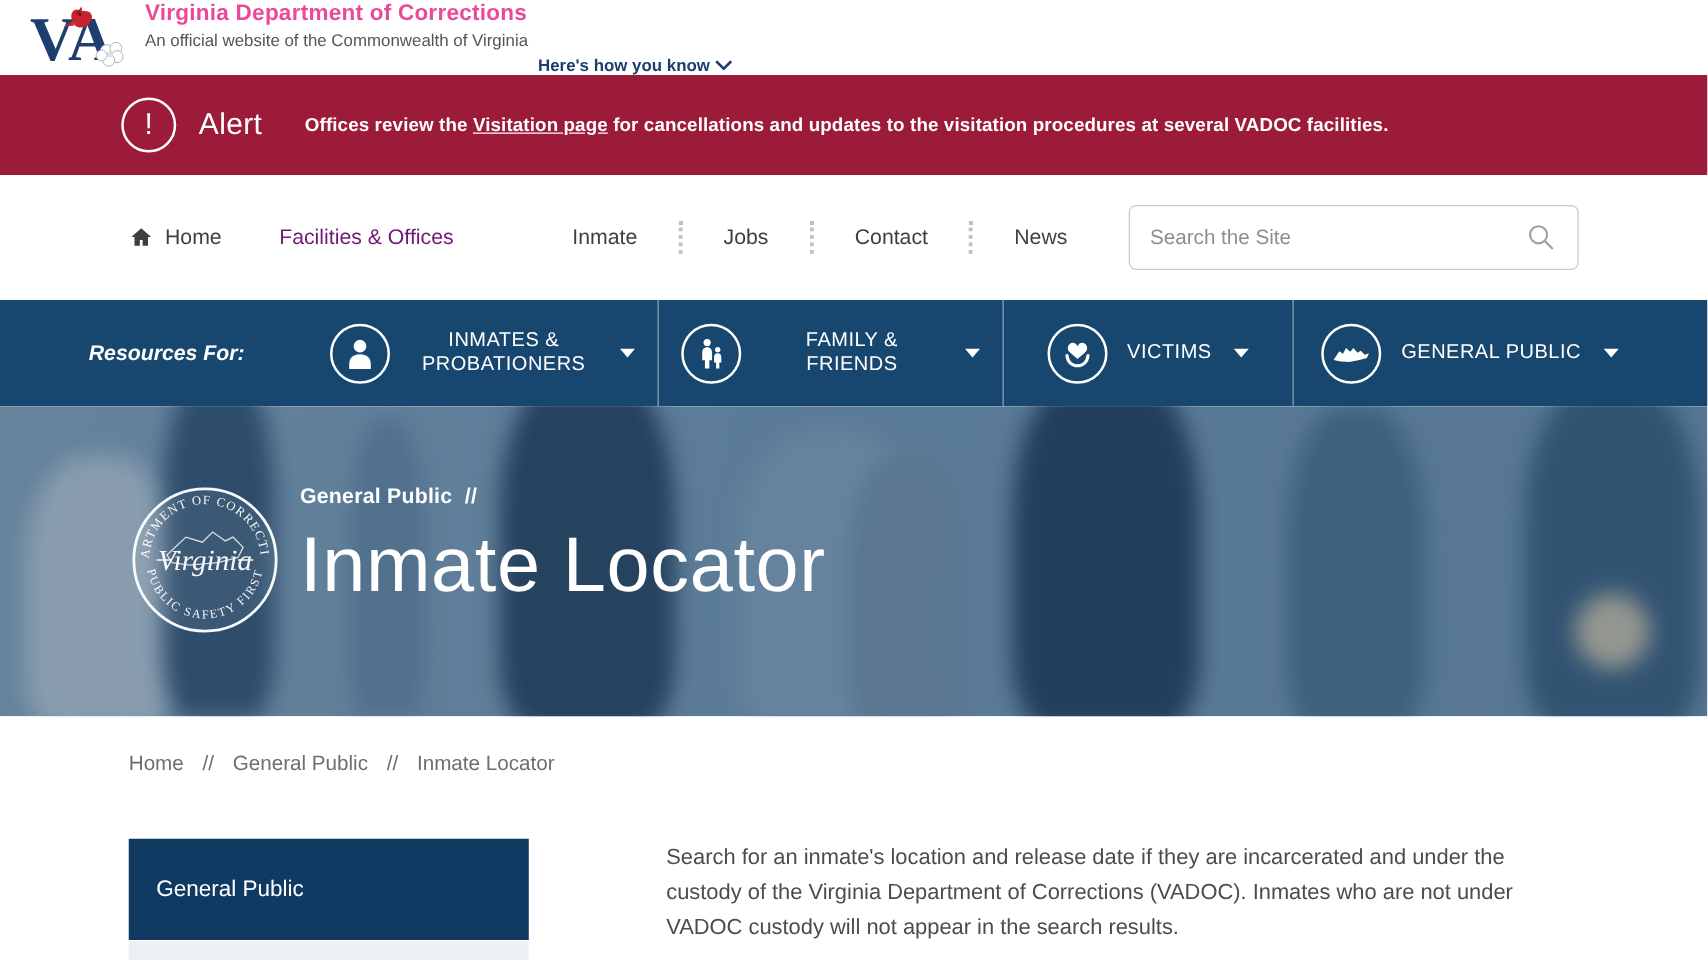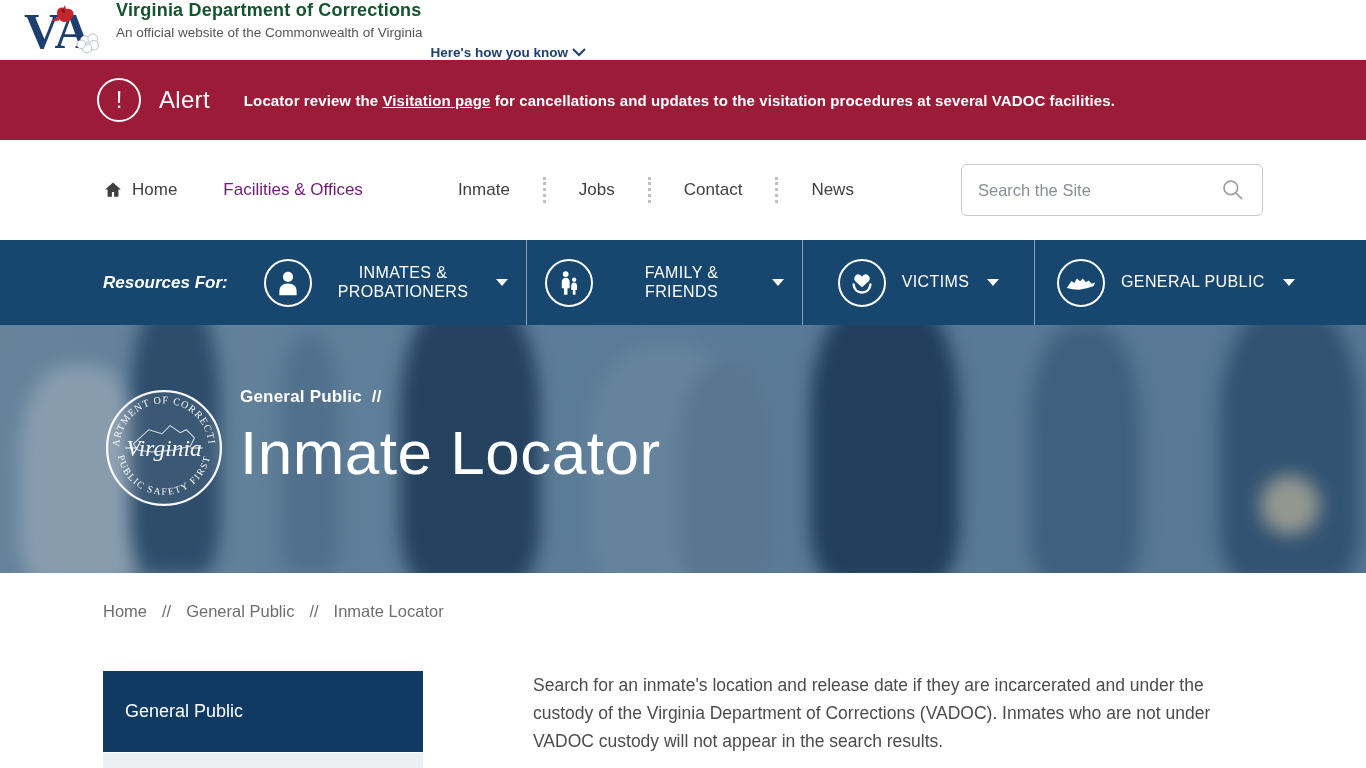--- a/index.html
+++ b/index.html
@@ -3,21 +3,21 @@
 <meta charset="utf-8">
 <style>
   * { margin:0; padding:0; box-sizing:border-box; }
   html,body { width:1366px; height:768px; overflow:hidden; background:#fff;
     font-family:"Liberation Sans","DejaVu Sans",sans-serif; }
 
   
   .top-header { height:60px; background:#fff; position:relative; display:flex; align-items:center; }
   .logo-wrap { margin-left:22px; width:86px; height:52px; position:relative; flex:0 0 auto; }
   .brand-block { margin-left:8px; }
-  .brand-title { font-size:18px; font-weight:bold; color:#14532d; letter-spacing:.2px; }
+  .brand-title { font-size:18px; font-weight:bold; color:#ec4899; letter-spacing:.2px; }
   .brand-sub { margin-top:4px; font-size:13.5px; color:#555; display:flex; align-items:flex-start; gap:8px; }
   .how-know { color:#1d3e6e; font-weight:bold; cursor:pointer; display:flex; align-items:center; gap:4px;margin-top:20px; }
   .resource-box { position:absolute; right:0; top:0; width:263px; height:55px; background:#3b3b3b;
     color:#fff; display:flex; align-items:center; justify-content:center; gap:10px;
     font-size:14px; font-weight:bold; cursor:pointer; }
 
   
   .alert-bar { height:80px; background:#9b1b38; color:#fff; display:flex; align-items:center; padding-left:97px; }
   .alert-circle { width:44px; height:44px; border:2px solid #fff; border-radius:50%;
     display:flex; align-items:center; justify-content:center; font-size:24px; font-weight:300; flex:0 0 auto; }
@@ -25,30 +25,30 @@
   .alert-msg { font-size:15px; font-weight:bold; letter-spacing:.1px; }
   .alert-msg .vlink { text-decoration:underline; cursor:pointer; }
 
   
   .nav { height:100px; display:flex; align-items:center; padding:0 103px; background:#fff; }
   .nav-home { display:flex; align-items:center; gap:9px; font-size:17px; color:#3f3f3f; cursor:pointer; margin-right:46px; }
   .nav-fac { font-size:17px; color:#701a75; cursor:pointer; }
   .nav-group { display:flex; align-items:center; margin-left:62px; }
   .nav-link { font-size:17px; color:#3f3f3f; cursor:pointer; padding:0 33px; }
   .dot-sep { height:26px; border-left:3px dotted #c0c0c0; }
-  .searchbox { margin-left:auto; width:302px; height:52px; border:1px solid #c9c9c9; border-radius:6px;
+  .searchbox { margin-left:auto; width:360px; height:52px; border:1px solid #c9c9c9; border-radius:6px;
     display:flex; align-items:center; padding:0 16px; background:#fff; }
   .searchbox input { flex:1; border:none; outline:none; font-size:16.5px; color:#444;
     font-family:"Liberation Sans",sans-serif; background:transparent; }
   .searchbox input::placeholder { color:#8a8f96; }
 
   
   .res-bar { height:85px; background:#17466f; display:flex; color:#fff; }
   .res-label { display:flex; align-items:center; font-style:italic; font-weight:bold; font-size:17px;
-    padding-left:103px; width:246px; flex:0 0 auto; }
+    padding-left:71px; width:246px; flex:0 0 auto; }
   .res-sec { display:flex; align-items:center; justify-content:center; gap:16px; cursor:pointer; padding:0 18px; }
   .res-sec + .res-sec { border-left:1px solid rgba(255,255,255,.5); }
   .res-sec .circle { width:48px; height:48px; border:2px solid #fff; border-radius:50%;
     display:flex; align-items:center; justify-content:center; flex:0 0 auto; }
   .res-sec .lbl { font-size:16px; letter-spacing:.4px; text-align:center; line-height:1.15; }
   .caret { width:0; height:0; border-left:6px solid transparent; border-right:6px solid transparent;
     border-top:7px solid #fff; margin-left:2px; flex:0 0 auto; }
   .sec-family { flex:0 0 276px; }
   .sec-inmates { flex:0 0 258px; }
   .sec-inmates .lbl { width:150px; }
@@ -110,21 +110,21 @@
         </svg>
       </span>
     </div>
   </div>
 </div>
 
 <div class="alert-bar">
   <div class="alert-circle">!</div>
   <div class="alert-word">Alert</div>
   <div class="alert-msg">
-    <span>Locator review the </span><span class="vlink">Visitation page</span><span> for cancellations and updates to the visitation procedures at several VADOC facilities.</span>
+    <span>Offices review the </span><span class="vlink">Visitation page</span><span> for cancellations and updates to the visitation procedures at several VADOC facilities.</span>
   </div>
 </div>
 
 <div class="nav">
   <div class="nav-home">
     <svg width="20" height="20" viewBox="0 0 24 24">
       <path d="M12 3 2.5 11.5 h3 V20 h5.2 v-5.6 h2.6 V20 h5.2 v-8.5 h3 Z" fill="#3f3f3f"></path>
     </svg>
     <span>Home</span>
   </div>

